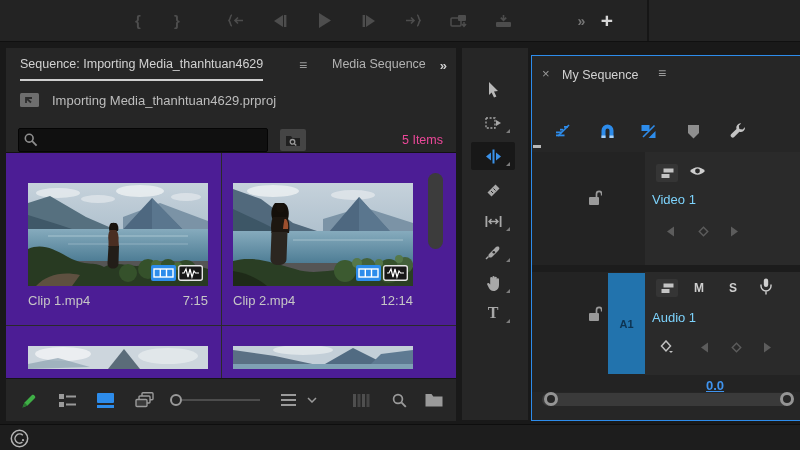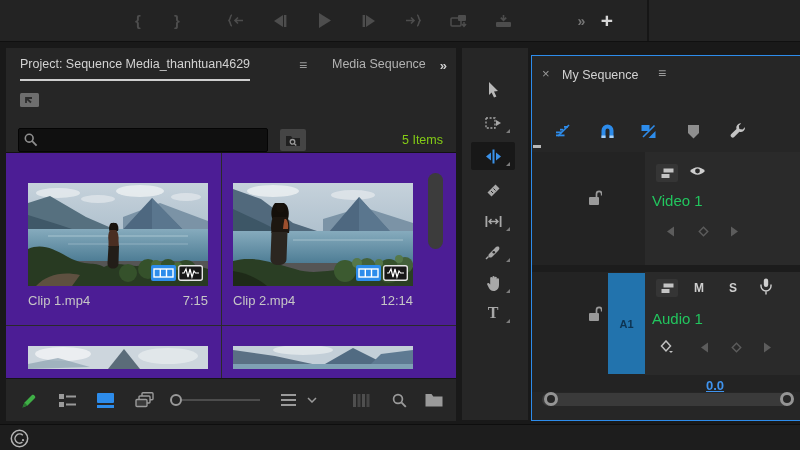--- a/index.html
+++ b/index.html
@@ -21,21 +21,21 @@
 
   
   .tabbar{position:absolute;left:0;top:0;width:100%;height:32px;}
   .tab-label{display:inline-block;font-size:12.5px;color:#d2d2d2;line-height:30px;border-bottom:2px solid #cfcfcf;}
   .tab-inactive{position:absolute;top:0;height:32px;overflow:hidden;color:#b2b2b2;font-size:12.5px;line-height:32px;white-space:nowrap;}
   .menu-glyph{font-size:14px;color:#9a9a9a;}
   .chevrons{font-size:13px;font-weight:bold;color:#d0d0d0;letter-spacing:-1px;}
   .proj-file-label{font-size:13px;color:#bdbdbd;}
   .search-input{position:absolute;left:12px;top:80px;width:250px;height:24px;background:#101010;
       border:1px solid #050505;border-radius:2px;color:#ccc;padding:0 6px 0 26px;font-size:12px;outline:none;box-sizing:border-box;}
-  .items-count{font-size:12.5px;color:#84cc16;}
+  .items-count{font-size:12.5px;color:#ec4899;}
   .bin{position:absolute;left:0;top:104px;width:450px;height:226px;background:#4c1d95;border-top:1px solid #121212;overflow:hidden;}
   .thumb{position:absolute;width:180px;height:103px;background:#555;overflow:hidden;}
   .badges{position:absolute;right:5px;bottom:5px;display:flex;gap:2px;}
   .clip-label{position:absolute;width:180px;display:flex;justify-content:space-between;font-size:13px;color:#c6c6c6;}
   .grid-line{position:absolute;background:#2a2a2a;}
   .vscroll{position:absolute;left:422px;top:124px;width:15px;height:76px;background:#3c3c3c;border-radius:8px;}
   .panel-toolbar{position:absolute;left:0;top:330px;width:450px;height:42px;background:#262626;border-top:1px solid #151515;}
   .pt-ic{position:absolute;top:0;height:42px;display:flex;align-items:center;justify-content:center;color:#9a9a9a;}
 
   
@@ -51,21 +51,21 @@
   .timeline{position:absolute;left:531px;top:55px;width:269px;height:366px;background:#262626;
       border-left:1px solid #2d8ceb;border-top:1px solid #2d8ceb;border-bottom:1px solid #2d8ceb;box-sizing:border-box;}
   .tl-close{font-size:13px;color:#9a9a9a;}
   .tl-tab-label{font-size:12.5px;color:#d2d2d2;}
   .timecode{font-family:"DejaVu Sans Mono",monospace;font-size:15.5px;font-weight:bold;color:#3f93ee;letter-spacing:0.5px;}
   .tl-ic{position:absolute;display:flex;align-items:center;justify-content:center;}
   .track{position:absolute;left:0;width:268px;background:#232323;}
   .track-controls{position:absolute;top:0;bottom:0;left:113px;right:0;background:#2a2a2a;}
   .patch{position:absolute;left:76px;width:37px;background:#2273ad;display:flex;align-items:center;justify-content:center;}
   .patch span{font-size:11px;font-weight:bold;color:#0d3352;}
-  .track-name{font-size:15px;color:#22c55e;}
+  .track-name{font-size:13px;color:#7dd3fc;}
   .sync-box{position:absolute;width:22px;height:18px;background:#353535;border-radius:2px;display:flex;align-items:center;justify-content:center;}
   .kf{position:absolute;color:#5c5c5c;}
   .ms{font-size:12px;color:#cfcfcf;font-weight:bold;}
   .audio-level{position:absolute;font-size:13px;font-weight:bold;color:#3f93ee;}
   .htrack{position:absolute;left:10px;top:337px;width:250px;height:13px;background:#3a3a3a;border-radius:7px;}
   .hknob{position:absolute;top:336px;width:14px;height:14px;border-radius:50%;border:3px solid #949494;background:#262626;box-sizing:border-box;}
 
   
   .statusbar{position:absolute;left:0;top:424px;width:800px;height:26px;background:#1d1d1d;border-top:1px solid #0e0e0e;}
 </style>
@@ -129,39 +129,40 @@
     <div class="tb-ic" style="left:597px;width:20px;">
         <span class="tb-plus">+</span>
       </div>
     <div class="tb-sep"></div>
   </div>
 
   <div class="panel" style="left:6px;top:48px;width:450px;height:372px;">
 
     <div class="tabbar">
       <div class="abs" style="left:14px;top:1px;">
-        <span class="tab-label">Project: Sequence Media_thanhtuan4629</span>
+        <span class="tab-label">Sequence: Importing Media_thanhtuan4629</span>
       </div>
       <div class="abs" style="left:293px;top:8px;">
         <span class="menu-glyph">≡</span>
       </div>
       <div class="tab-inactive" style="left:326px;width:96px;">
         <span>Media Sequence</span>
       </div>
       <div class="abs" style="right:10px;top:8px;">
         <span class="chevrons">»</span>
       </div>
     </div>
 
     <div class="abs" style="left:14px;top:44px;width:20px;height:16px;">
       <svg width="20" height="16" viewBox="0 0 20 16">
           <rect x="0" y="1" width="19" height="14" rx="1.5" fill="#6e6e6e"></rect>
           <path d="M6 11 V6 H12 M6 6 L11 10.5" stroke="#2c2c2c" stroke-width="1.8" fill="none"></path>
         </svg>
     </div>
+    <div class="abs proj-file-label" style="left:46px;top:45px;">Importing Media_thanhtuan4629.prproj</div>
 
     <input class="search-input" style="">
     <div class="abs" style="left:18px;top:85px;">
       <svg width="14" height="14" viewBox="0 0 14 14">
           <circle cx="5.2" cy="5.2" r="3.9" stroke="#8f8f8f" stroke-width="1.6" fill="none"></circle>
           <path d="M8.2 8.2 L12.6 12.6" stroke="#8f8f8f" stroke-width="1.8"></path>
         </svg>
     </div>
     <div class="abs" style="left:274px;top:81px;width:26px;height:22px;background:#454545;border-radius:2px;display:flex;align-items:center;justify-content:center;">
       <svg width="16" height="13" viewBox="0 0 16 13">

